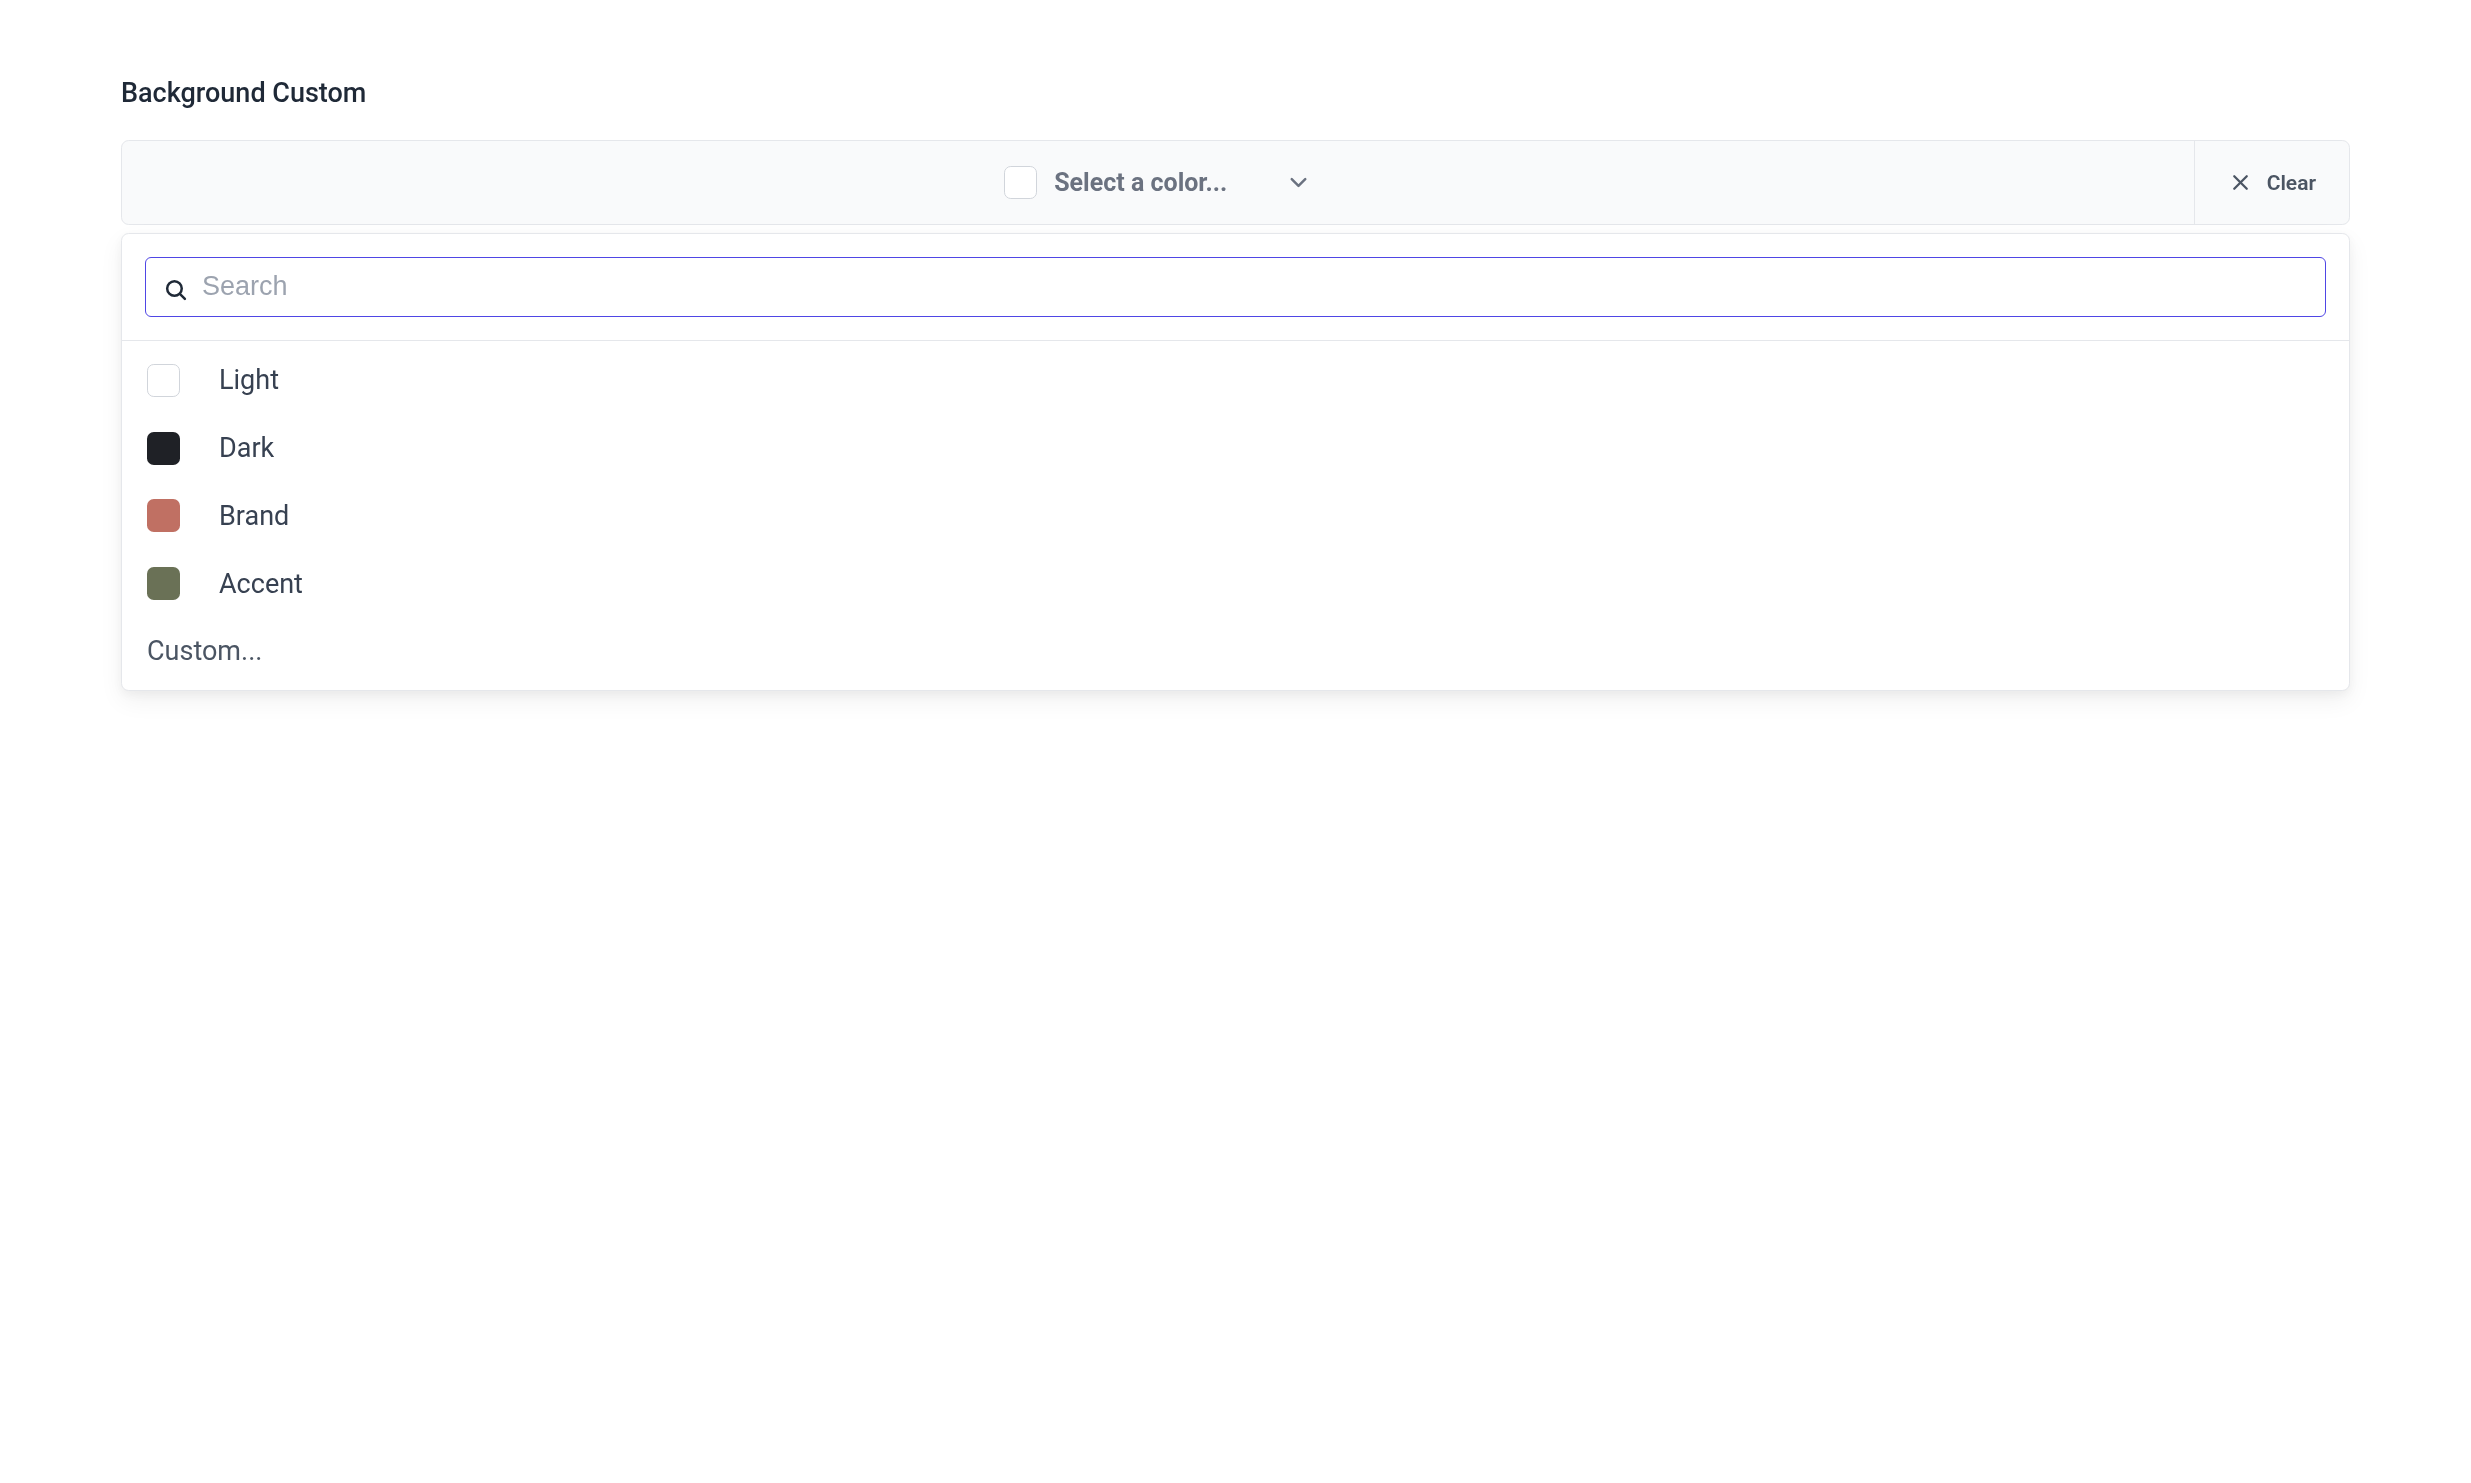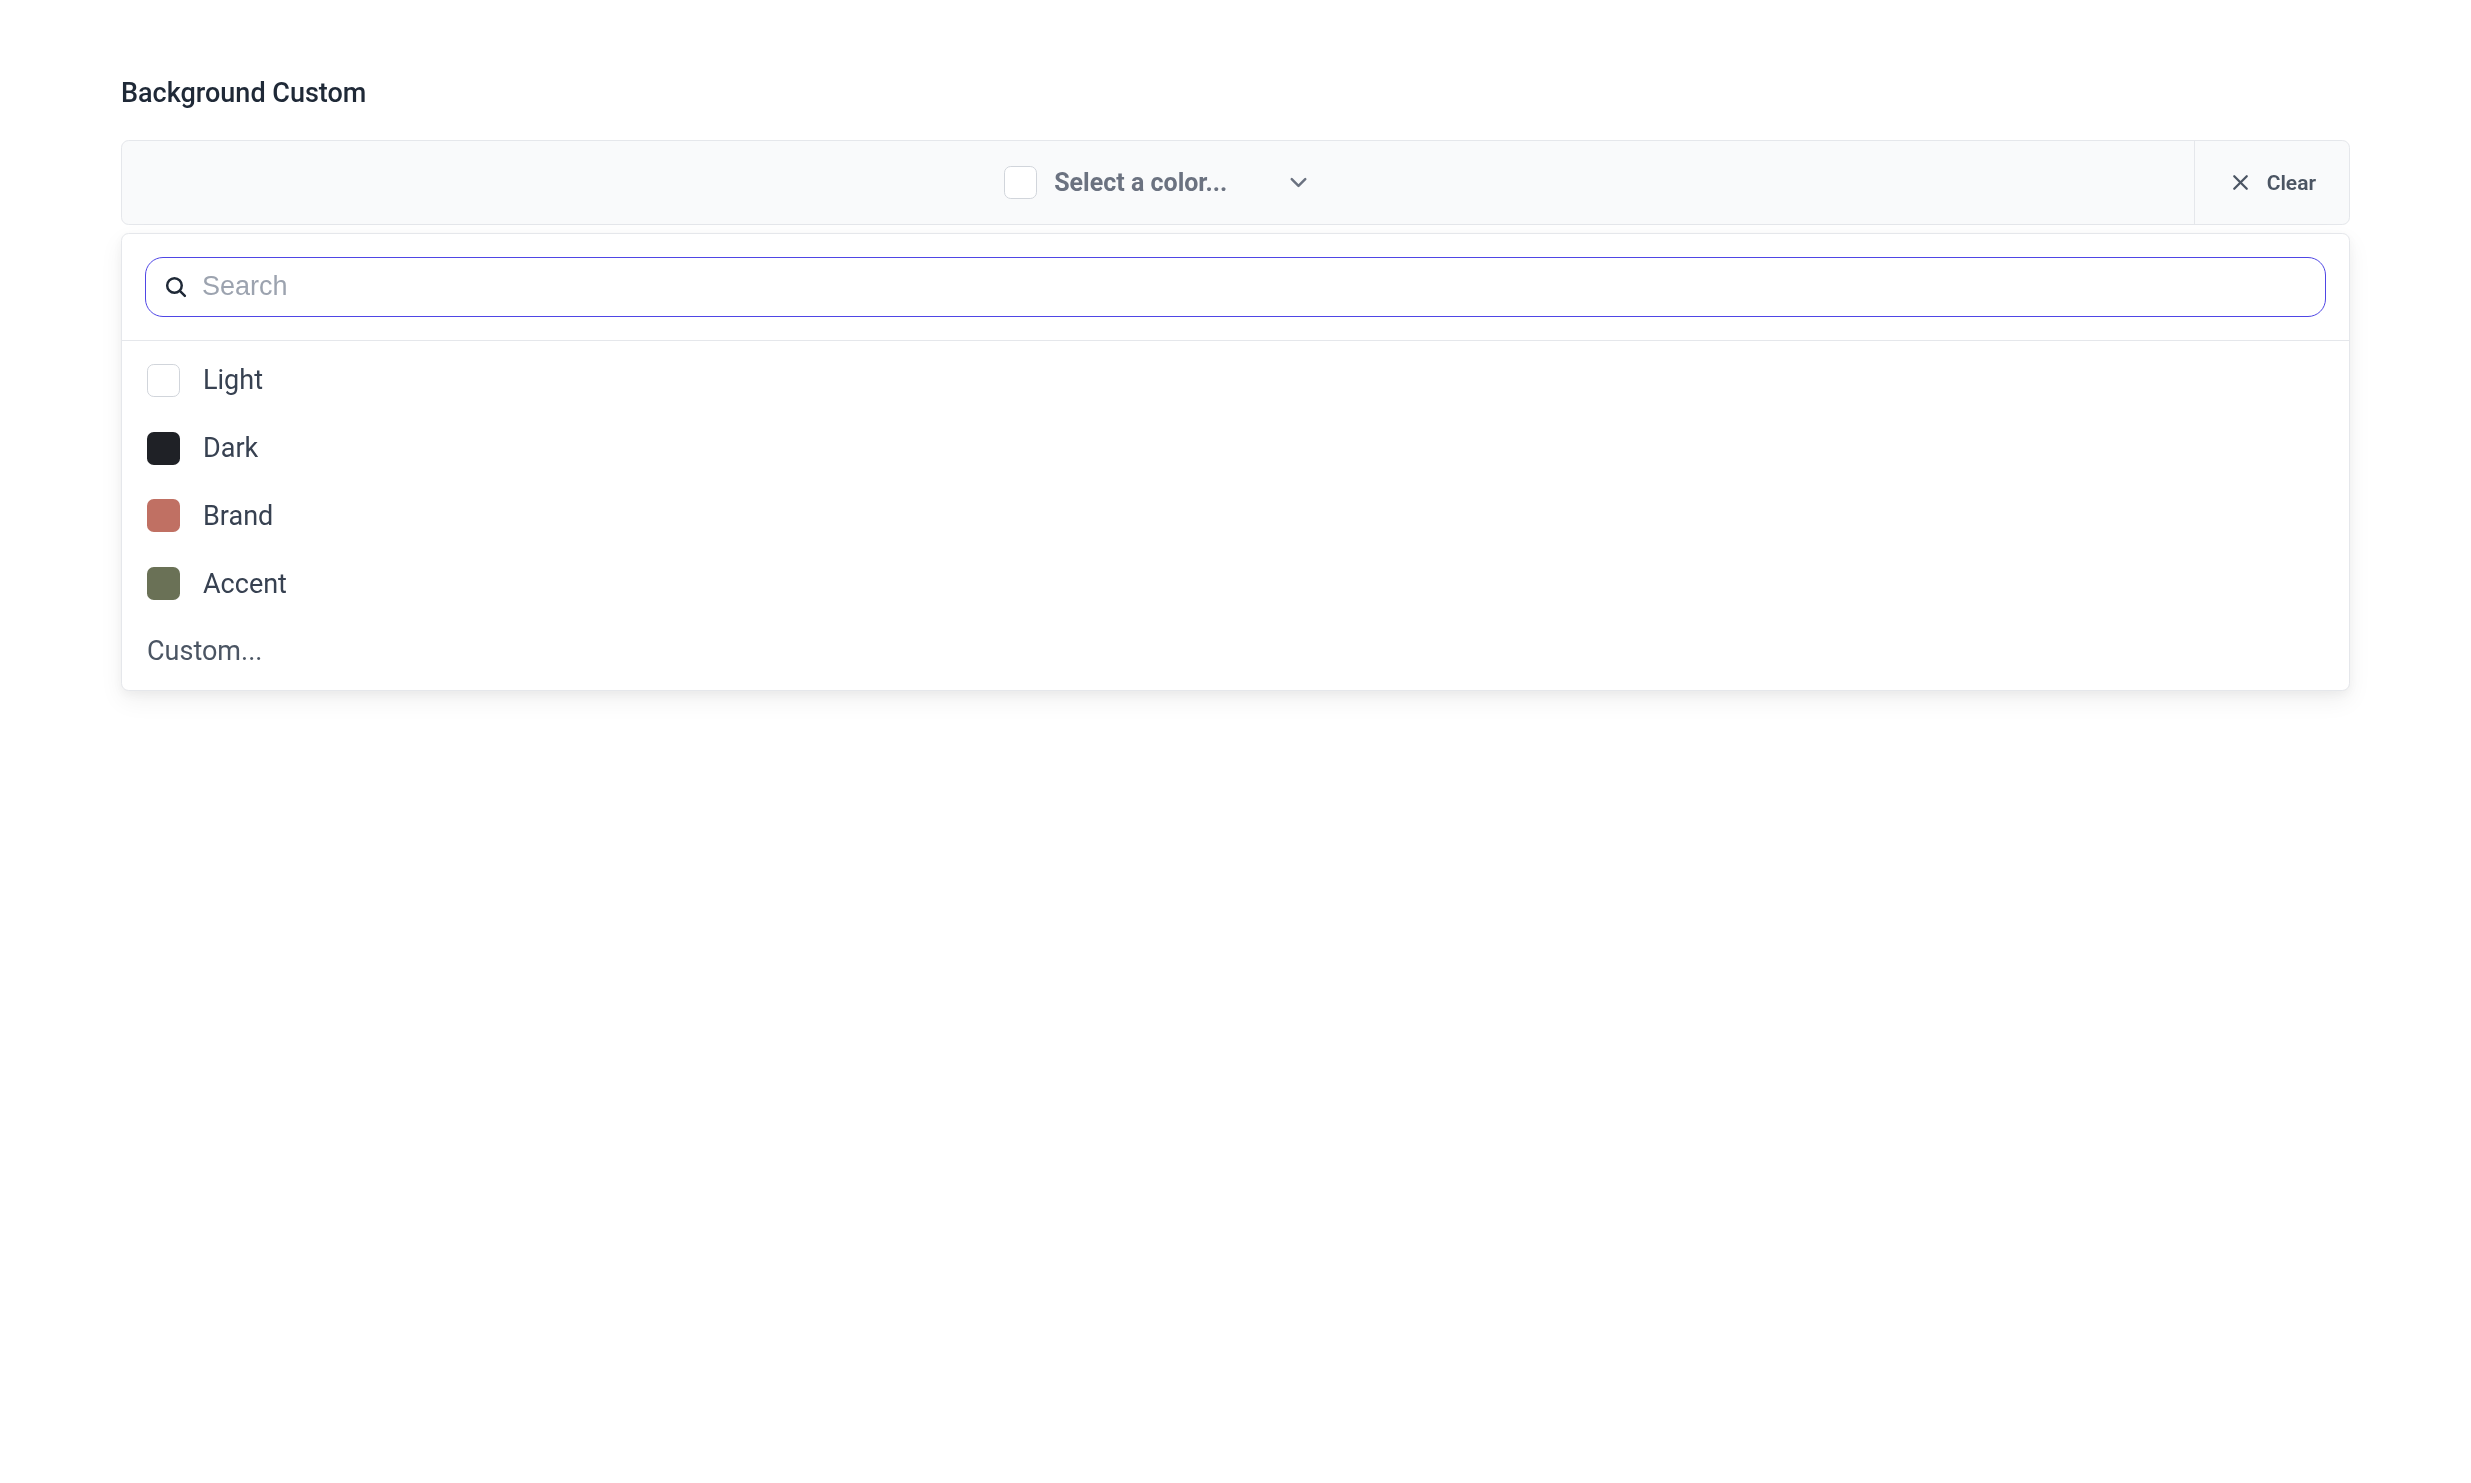--- a/index.html
+++ b/index.html
@@ -94,24 +94,24 @@
       background: #ffffff;
       box-shadow: 0 9.7px 24px rgba(0,0,0,0.06), 0 3.9px 9.7px rgba(0,0,0,0.04);
       overflow: hidden;
     }
     .search-wrap {
       padding: 23px;
       border-bottom: 1px solid #e5e7eb;
     }
     .search-field {
       display: flex;
-      align-items: center;
+      align-items: flex-end;
       gap: 13.5px;
       border: 1.9px solid #4f46e5;
-      border-radius: 18px;
+      border-radius: 6px;
       padding: 13.5px 17.4px;
       background: #ffffff;
     }
     .search-icon {
       width: 25px;
       height: 25px;
       color: #1f2937;
       flex-shrink: 0;
     }
     .search-input {
@@ -124,21 +124,21 @@
     }
     .search-input::placeholder {
       color: #9ca3af;
     }
     .options {
       padding: 5.8px 0;
     }
     .option {
       display: flex;
       align-items: center;
-      gap: 23px;
+      gap: 39px;
       padding: 17.4px 25px;
       cursor: pointer;
     }
     .option .swatch-sm {
       width: 33px;
       height: 33px;
       border-radius: 6.8px;
       flex-shrink: 0;
     }
     .option-label {

